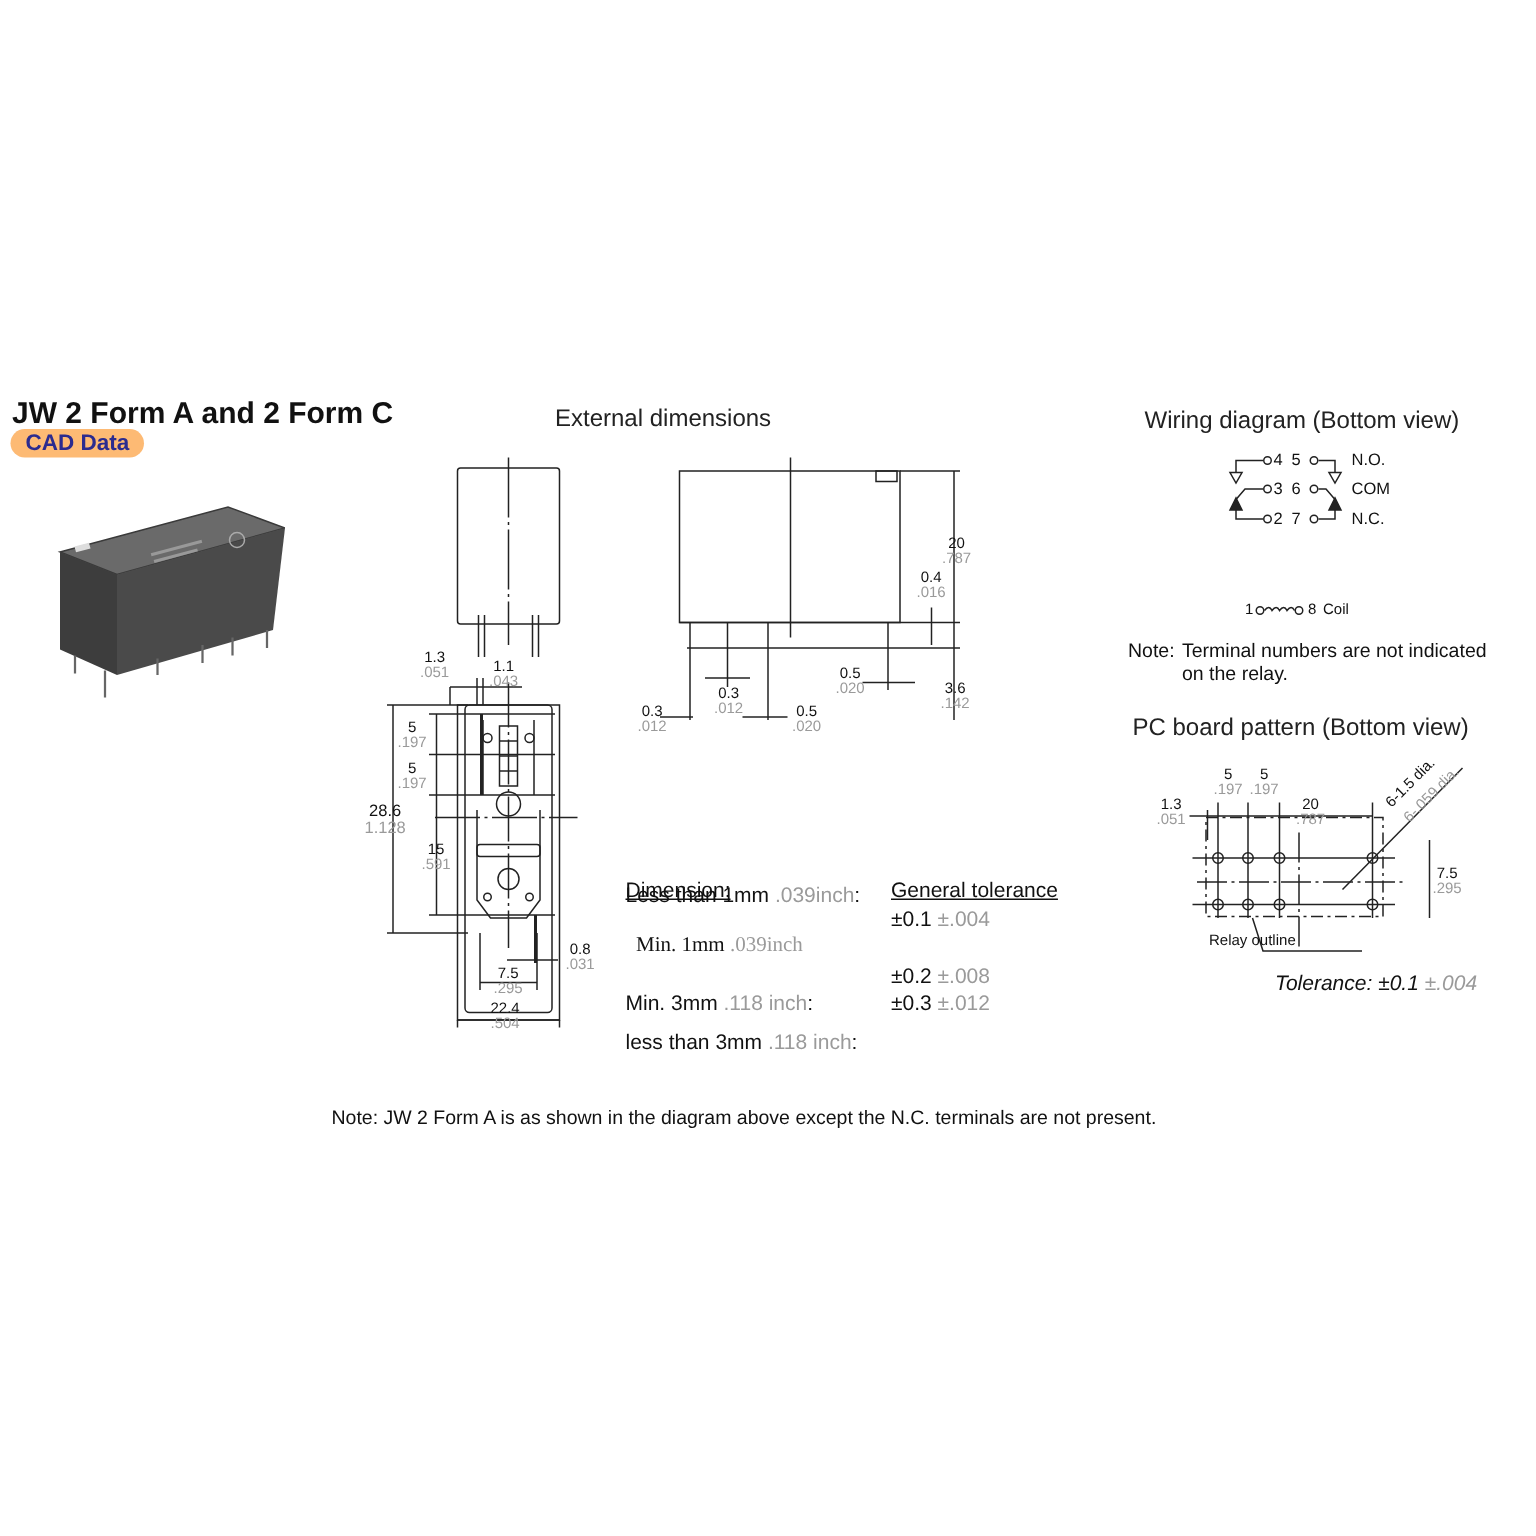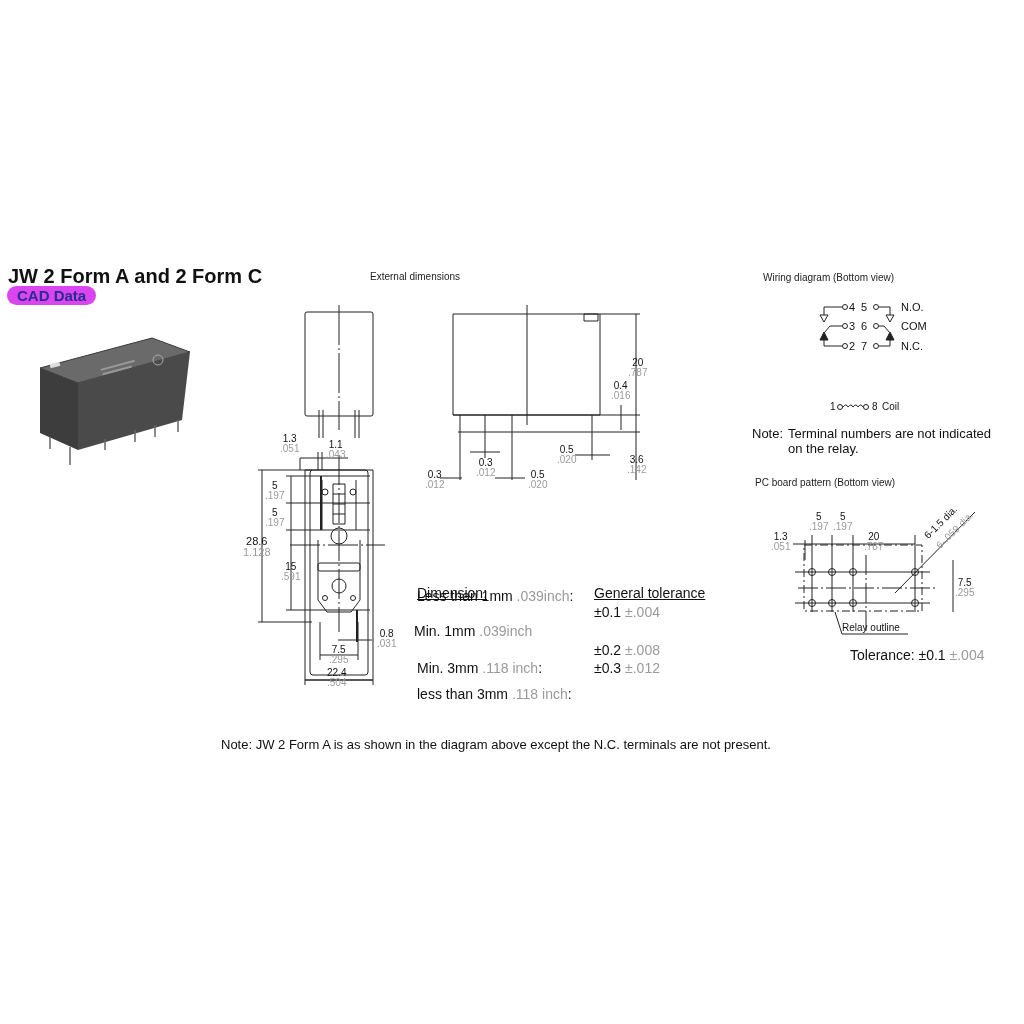--- a/index.html
+++ b/index.html
@@ -1,22 +1,22 @@
 <!DOCTYPE html>
 <html><head>
 <meta charset="utf-8">
 <style>
   html, body { margin:0; padding:0; background:#ffffff; }
   body { width:1024px; height:1024px; position:relative; overflow:hidden;
          font-family:"Liberation Sans", sans-serif; color:#111; }
   .abs { position:absolute; }
   .title { font-size:20px; font-weight:bold; color:#111; white-space:nowrap; }
-  .badge { background:#d946ef; color:#2b2b8f; font-weight:bold; font-size:15px;
+  .badge { background:#fdba74; color:#2b2b8f; font-weight:bold; font-size:15px;
            border-radius:10px; padding:1px 10px 1px 10px; white-space:nowrap; }
-  .sec { font-size:10px; color:#222; white-space:nowrap; }
+  .sec { font-size:16px; color:#222; white-space:nowrap; }
   .dim { font-size:10px; line-height:10px; text-align:center; white-space:nowrap; }
   .dim .mm { color:#111; display:block; }
   .dim .in { color:#9a9a9a; display:block; }
   .tol { font-size:14px; color:#111; white-space:nowrap; }
   .tol .g { color:#9a9a9a; }
   .tol .u { text-decoration:underline; }
   .small { font-size:11px; color:#111; white-space:nowrap; }
   .note { font-size:13px; color:#111; white-space:nowrap; }
   svg { position:absolute; left:0; top:0; }
   svg line, svg rect, svg path, svg circle, svg polyline { vector-effect:non-scaling-stroke; }
@@ -238,21 +238,21 @@
     <span class="mm">0.5</span>
     <span class="in">.020</span>
   </div>
 
 <div class="abs tol" style="left:417px;top:585px;"><span class="u">Dimension:</span></div>
 <div class="abs tol" style="left:594px;top:585px;"><span class="u">General tolerance</span></div>
 
 <div class="abs tol" style="left:417px;top:588px;"><span>Less than 1mm</span> <span class="g">.039inch</span><span>:</span></div>
 <div class="abs tol" style="left:594px;top:604px;"><span>±0.1</span> <span class="g">±.004</span></div>
 
-<div class="abs tol" style="left:414px;top:623px;"><span>Min. 1mm</span> <span class="g">.039inch</span></div>
+<div class="abs tol" style="left:424px;top:623px;font-family:Liberation Serif, serif;"><span>Min. 1mm</span> <span class="g">.039inch</span></div>
 
 <div class="abs tol" style="left:417px;top:642px;margin-top:44px;"><span>less than 3mm</span> <span class="g">.118 inch</span><span>:</span></div>
 <div class="abs tol" style="left:594px;top:642px;"><span>±0.2</span> <span class="g">±.008</span></div>
 
 <div class="abs tol" style="left:417px;top:660px;"><span>Min. 3mm</span> <span class="g">.118 inch</span><span>:</span></div>
 <div class="abs tol" style="left:594px;top:660px;"><span>±0.3</span> <span class="g">±.012</span></div>
 
 <div class="abs sec" style="left:763px;top:272px;">Wiring diagram (Bottom view)</div>
 <div class="abs small" style="left:849px;top:301px;">4</div>
 <div class="abs small" style="left:861px;top:301px;">5</div>
@@ -290,16 +290,16 @@
     <span class="in">.787</span>
   </div>
 <div class="abs dim" style="left:955px;top:578px;">
     <span class="mm">7.5</span>
     <span class="in">.295</span>
   </div>
 <div class="abs" style="left:922px;top:533px;transform:rotate(-45deg);transform-origin:left top;font-size:10px;white-space:nowrap;">
   <span style="color:#111;display:block;">6-1.5 dia.</span>
 </div>
 <div class="abs" style="left:934px;top:543px;transform:rotate(-45deg);transform-origin:left top;font-size:10px;white-space:nowrap;color:#9a9a9a;">6-.059 dia.</div>
-<div class="abs small" style="left:842px;top:622px;font-size:10px;">Relay outline</div>
-<div class="abs tol" style="left:850px;top:647px;"><span>Tolerance:</span> <span>±0.1</span> <span class="g">±.004</span></div>
+<div class="abs small" style="left:806px;top:622px;font-size:10px;">Relay outline</div>
+<div class="abs tol" style="left:850px;top:647px;font-style:italic;"><span>Tolerance:</span> <span>±0.1</span> <span class="g">±.004</span></div>
 
 <div class="abs note" style="left:221px;top:737px;">Note: JW 2 Form A is as shown in the diagram above except the N.C. terminals are not present.</div>
 
 </body></html>

